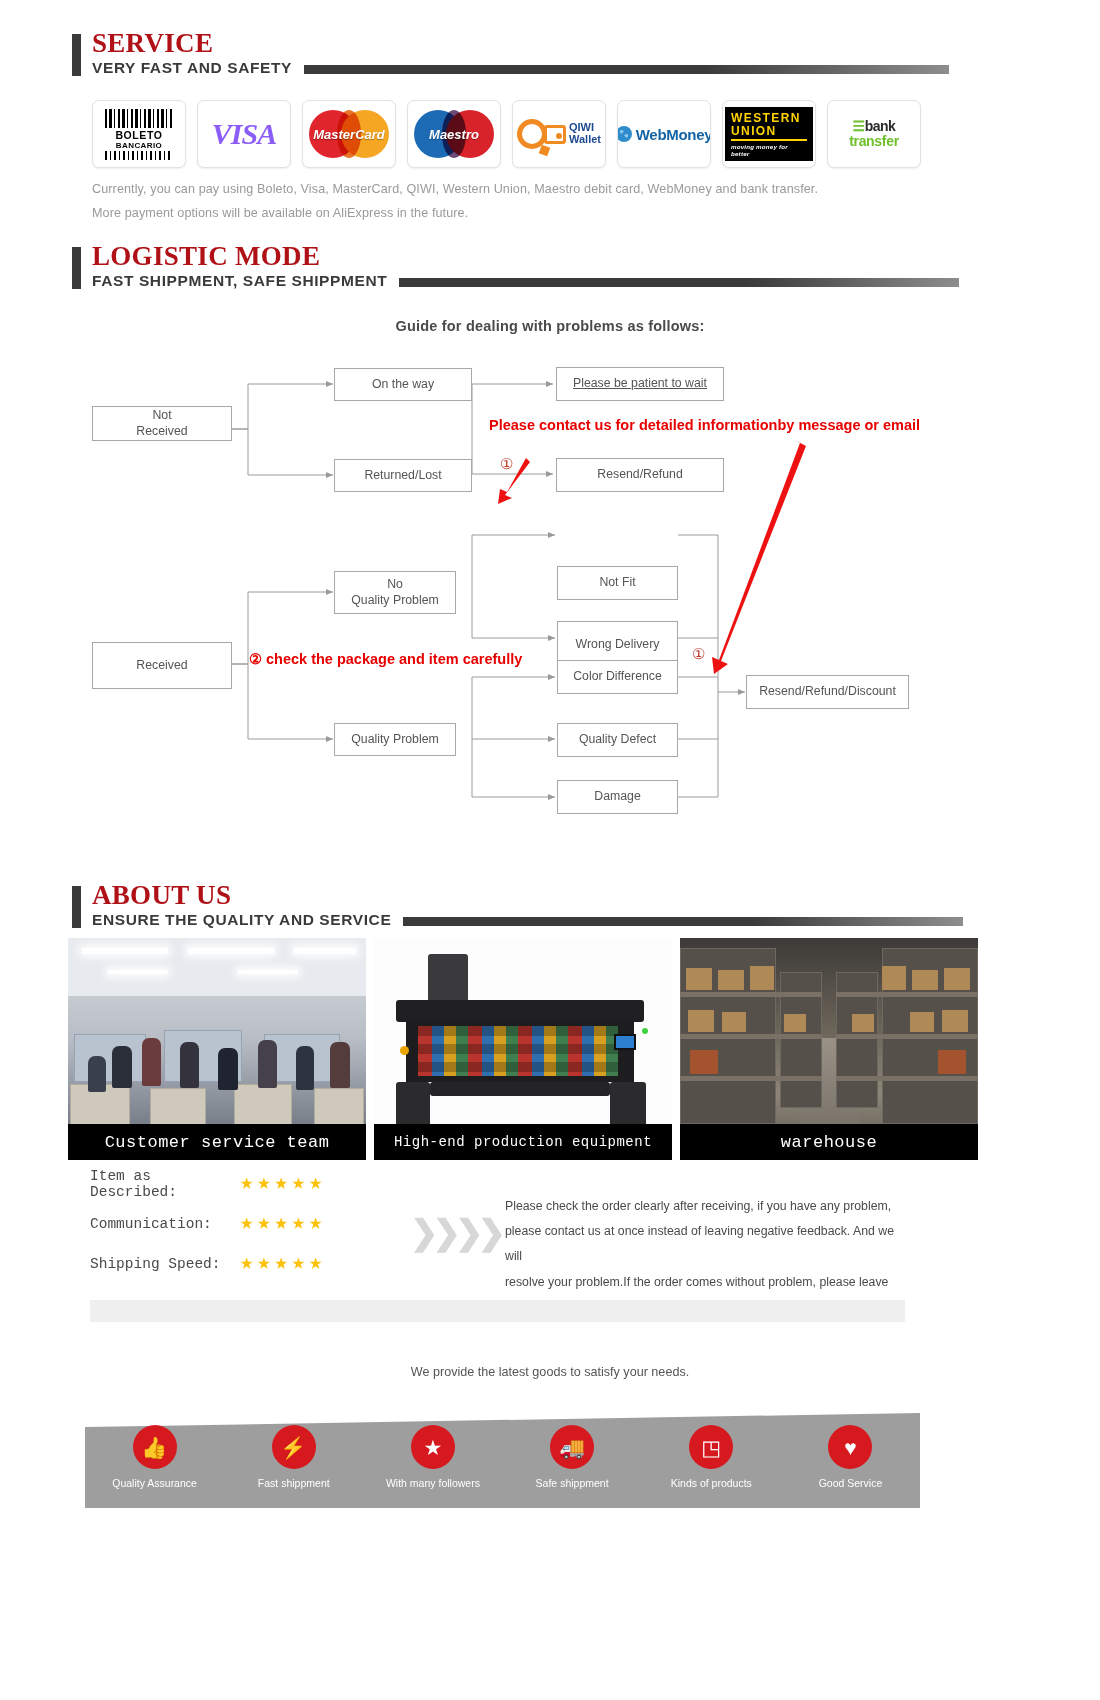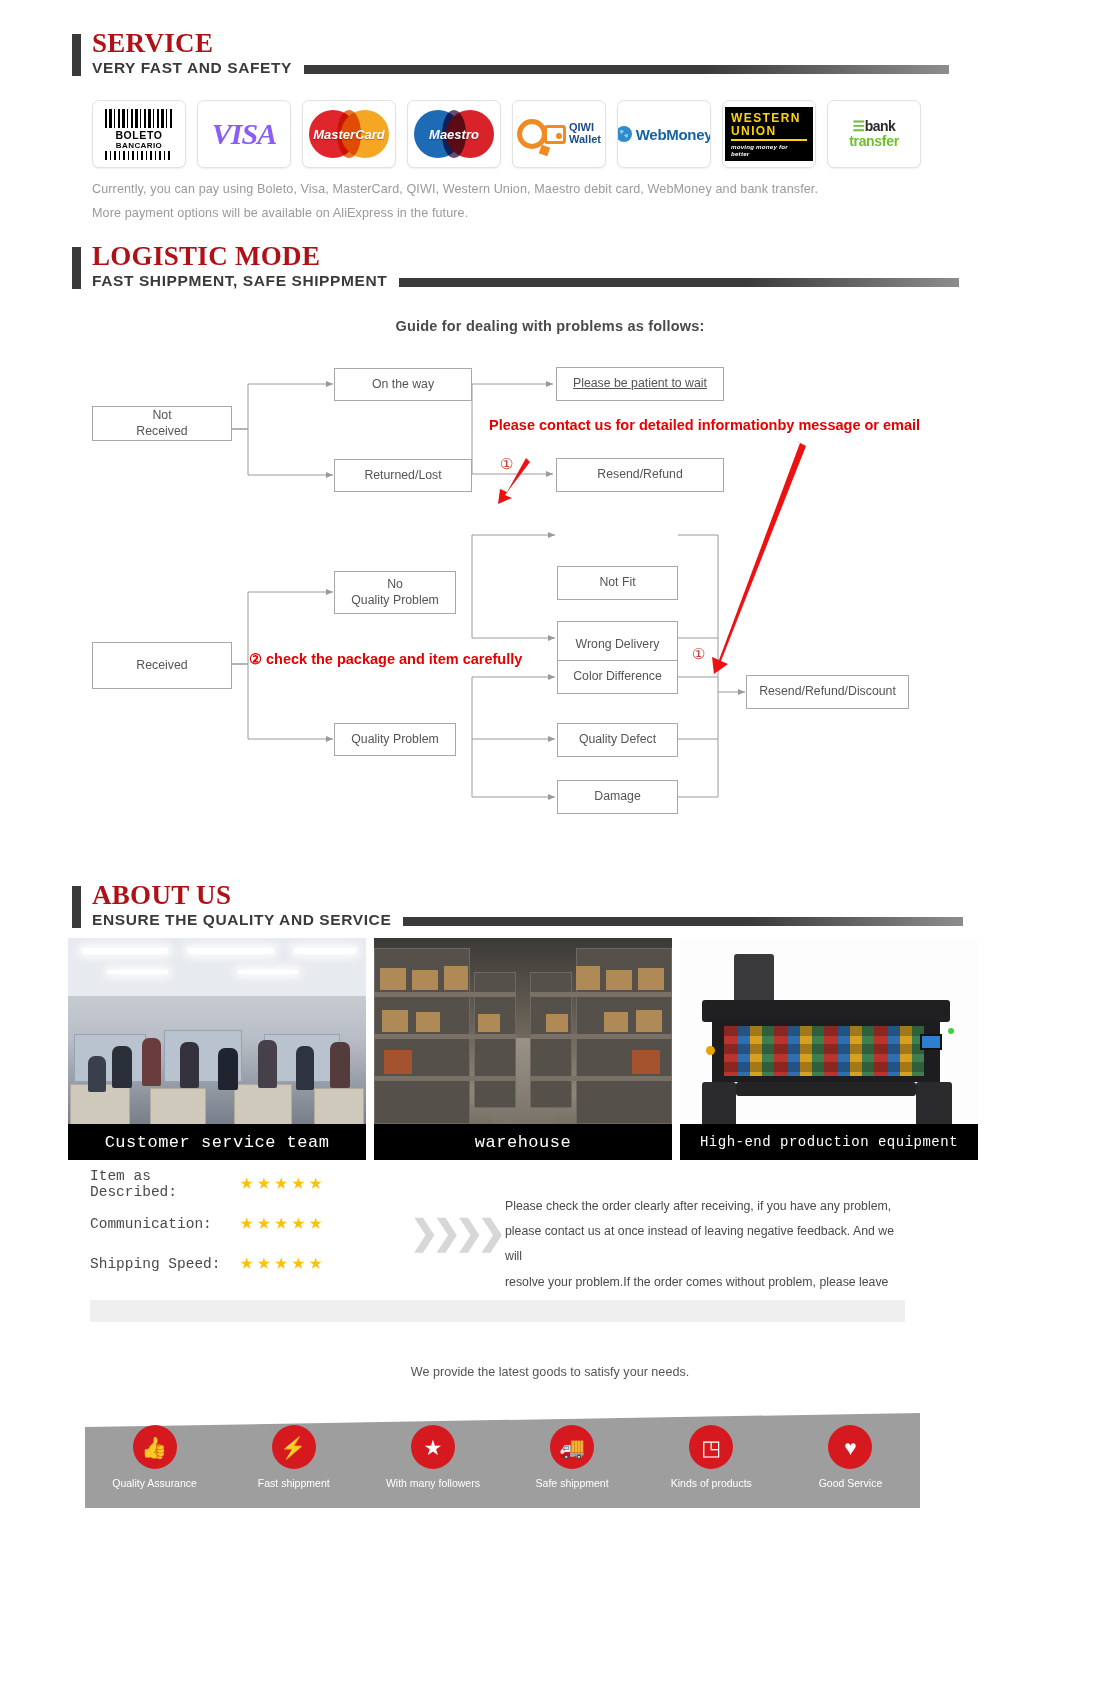--- a/index.html
+++ b/index.html
@@ -409,20 +409,39 @@
       <div class="person" style="left:44px; top:108px; width:20px; height:42px; background:#2a2f3a;"></div>
       <div class="person" style="left:74px; top:100px; width:19px; height:48px; background:#6b3c3c;"></div>
       <div class="person" style="left:112px; top:104px; width:19px; height:46px; background:#34323c;"></div>
       <div class="person" style="left:150px; top:110px; width:20px; height:42px; background:#1f2430;"></div>
       <div class="person" style="left:190px; top:102px; width:19px; height:48px; background:#45404a;"></div>
       <div class="person" style="left:228px; top:108px; width:18px; height:44px; background:#2d3340;"></div>
       <div class="person" style="left:262px; top:104px; width:20px; height:46px; background:#543c3c;"></div>
       <div class="person" style="left:20px; top:118px; width:18px; height:36px; background:#3a3f4c;"></div>
     </div>
     <div class="cap">Customer service team</div>
+  </div>
+
+  <div class="photo">
+    <div class="scene-printer">
+      <div class="body" style="left:54px; top:16px; width:40px; height:48px; background:#3a3a3c;"></div>
+      <div class="body" style="left:22px; top:62px; width:248px; height:22px; background:#202022;"></div>
+      <div class="bed" style="left:32px; top:82px; width:228px; height:62px;"></div>
+      <div class="tile" style="left:44px; top:88px; width:200px; height:50px; background:
+        repeating-linear-gradient(to right, #b8342c 0 14px, #2f6fb0 14px 26px, #d8a020 26px 38px, #3f7f4f 38px 50px),
+        repeating-linear-gradient(to bottom, rgba(0,0,0,.25) 0 10px, rgba(255,255,255,.08) 10px 18px);
+        background-blend-mode: multiply;"></div>
+      <div class="body" style="left:22px; top:144px; width:34px; height:52px; background:#2b2b2d;"></div>
+      <div class="body" style="left:236px; top:144px; width:36px; height:54px; background:#2b2b2d;"></div>
+      <div class="body" style="left:56px; top:144px; width:180px; height:14px; background:#242426;"></div>
+      <div class="screen" style="left:240px; top:96px; width:22px; height:16px;"></div>
+      <div class="tile" style="left:26px; top:108px; width:9px; height:9px; border-radius:50%; background:#e8a300;"></div>
+      <div class="tile" style="left:268px; top:90px; width:6px; height:6px; border-radius:50%; background:#3fd03f;"></div>
+    </div>
+    <div class="cap small">High-end production equipment</div>
   </div>
 
   <div class="photo">
     <div class="scene-wh">
       <div class="aisle"></div>
       <div class="rack" style="left:0; top:10px; width:96px; height:176px;"></div>
       <div class="rack" style="left:100px; top:34px; width:42px; height:136px;"></div>
       <div class="rack" style="right:0; top:10px; width:96px; height:176px;"></div>
       <div class="rack" style="right:100px; top:34px; width:42px; height:136px;"></div>
       <div class="shelf" style="left:0; top:54px; width:142px; height:5px;"></div>
@@ -441,39 +460,20 @@
       <div class="box" style="right:40px; top:32px; width:26px; height:20px;"></div>
       <div class="box" style="right:72px; top:28px; width:24px; height:24px;"></div>
       <div class="box" style="right:10px; top:72px; width:26px; height:22px;"></div>
       <div class="box" style="right:44px; top:74px; width:24px; height:20px;"></div>
       <div class="box" style="right:104px; top:76px; width:22px; height:18px;"></div>
       <div class="box" style="left:10px; top:112px; width:28px; height:24px; background:#a5522e;"></div>
       <div class="box" style="right:12px; top:112px; width:28px; height:24px; background:#a5522e;"></div>
     </div>
     <div class="cap">warehouse</div>
   </div>
-
-  <div class="photo">
-    <div class="scene-printer">
-      <div class="body" style="left:54px; top:16px; width:40px; height:48px; background:#3a3a3c;"></div>
-      <div class="body" style="left:22px; top:62px; width:248px; height:22px; background:#202022;"></div>
-      <div class="bed" style="left:32px; top:82px; width:228px; height:62px;"></div>
-      <div class="tile" style="left:44px; top:88px; width:200px; height:50px; background:
-        repeating-linear-gradient(to right, #b8342c 0 14px, #2f6fb0 14px 26px, #d8a020 26px 38px, #3f7f4f 38px 50px),
-        repeating-linear-gradient(to bottom, rgba(0,0,0,.25) 0 10px, rgba(255,255,255,.08) 10px 18px);
-        background-blend-mode: multiply;"></div>
-      <div class="body" style="left:22px; top:144px; width:34px; height:52px; background:#2b2b2d;"></div>
-      <div class="body" style="left:236px; top:144px; width:36px; height:54px; background:#2b2b2d;"></div>
-      <div class="body" style="left:56px; top:144px; width:180px; height:14px; background:#242426;"></div>
-      <div class="screen" style="left:240px; top:96px; width:22px; height:16px;"></div>
-      <div class="tile" style="left:26px; top:108px; width:9px; height:9px; border-radius:50%; background:#e8a300;"></div>
-      <div class="tile" style="left:268px; top:90px; width:6px; height:6px; border-radius:50%; background:#3fd03f;"></div>
-    </div>
-    <div class="cap small">High-end production equipment</div>
-  </div>
 </div>
 
 <div class="ratings">
   <div class="rrow">
     <div class="rlabel">Item as Described:</div>
     <div class="stars">
       <span class="star">★</span>
       <span class="star">★</span>
       <span class="star">★</span>
       <span class="star">★</span>

